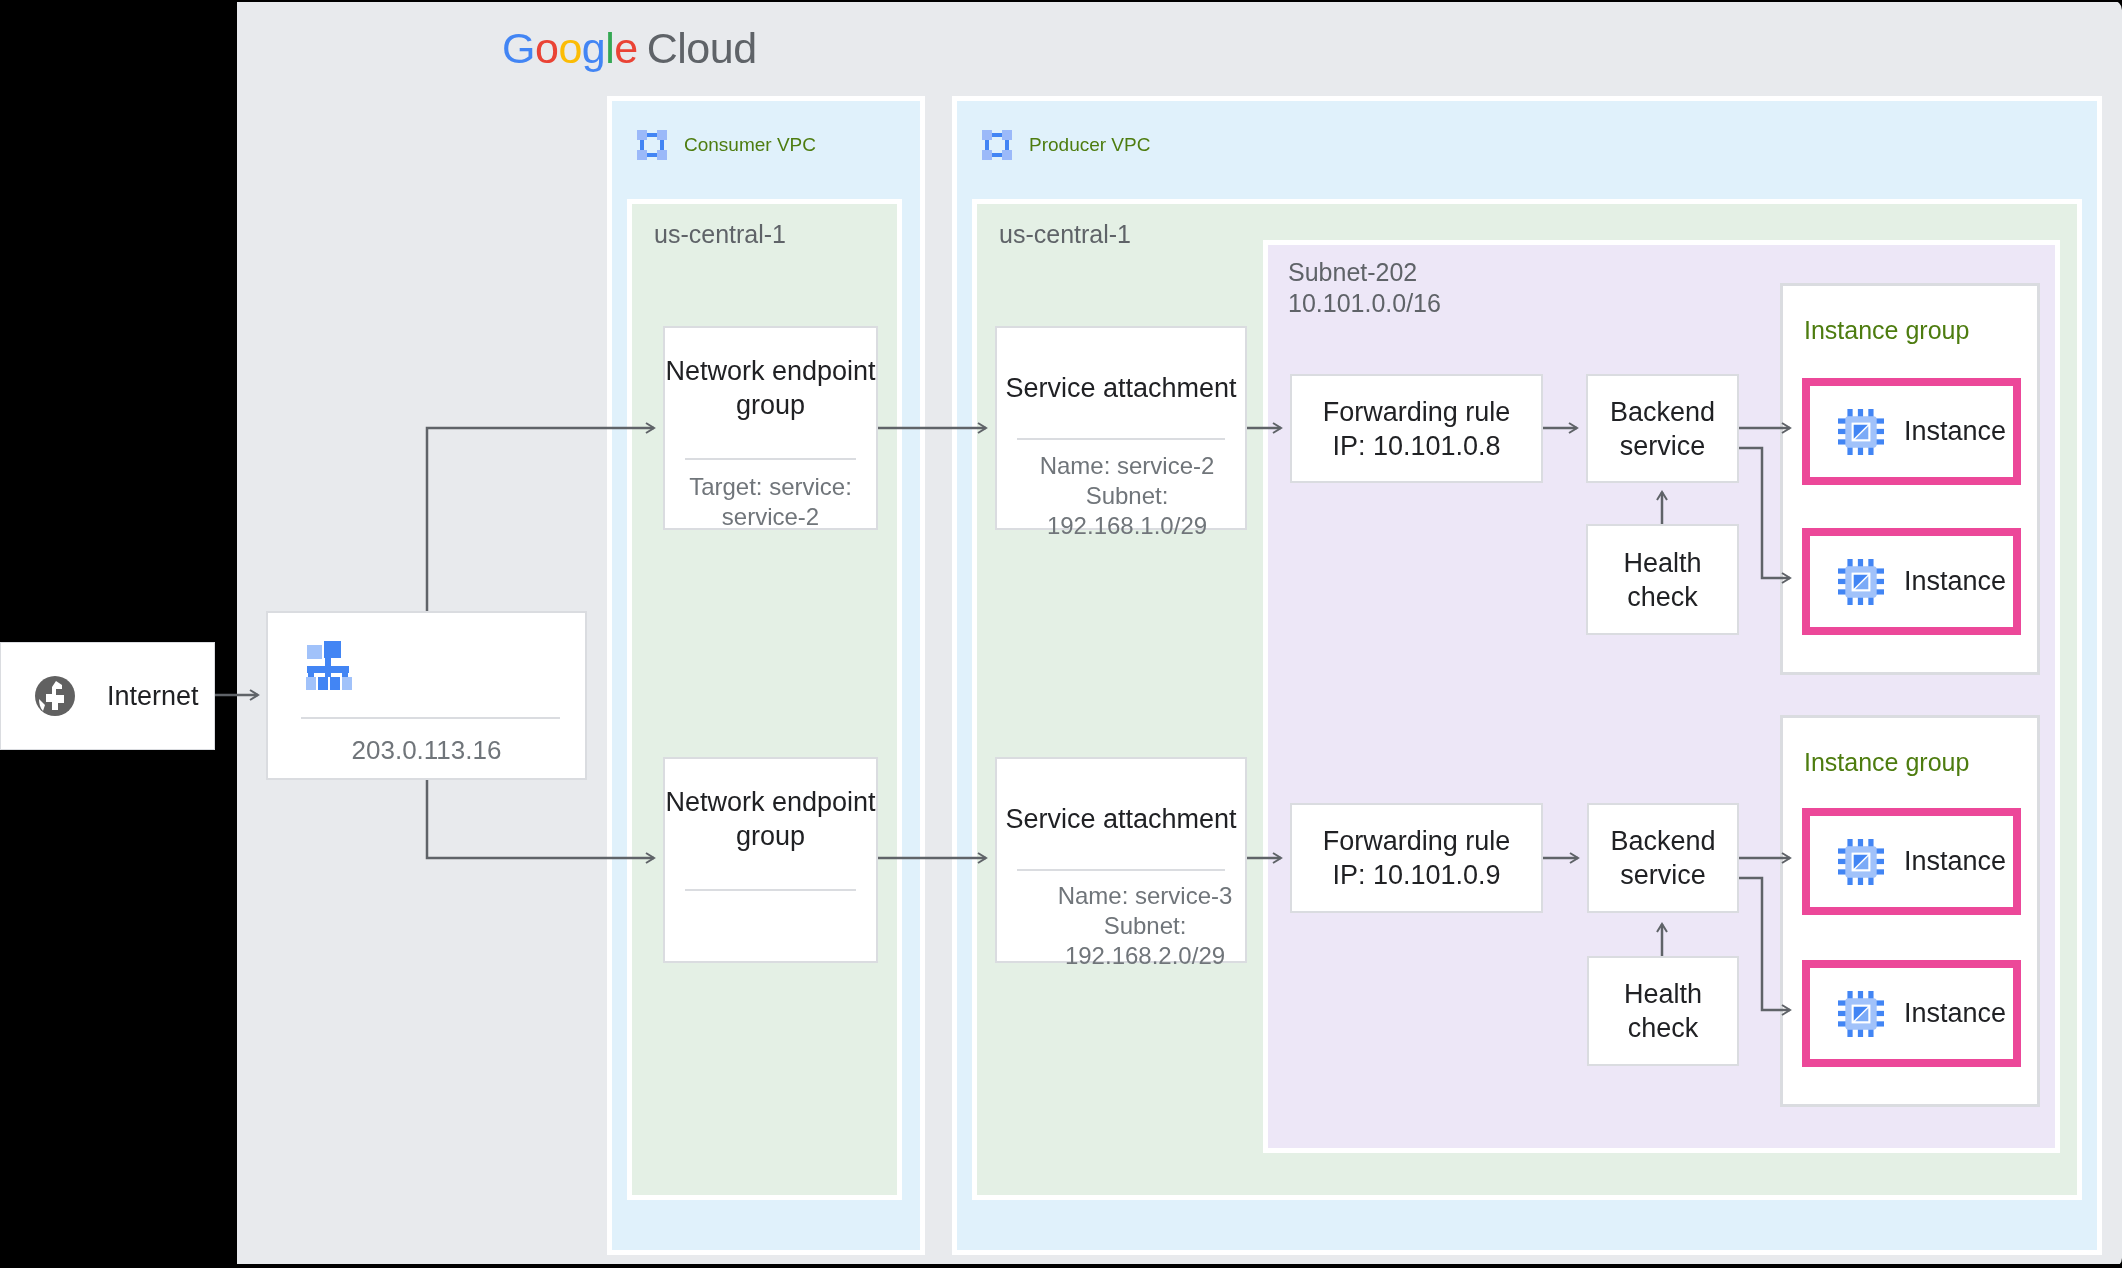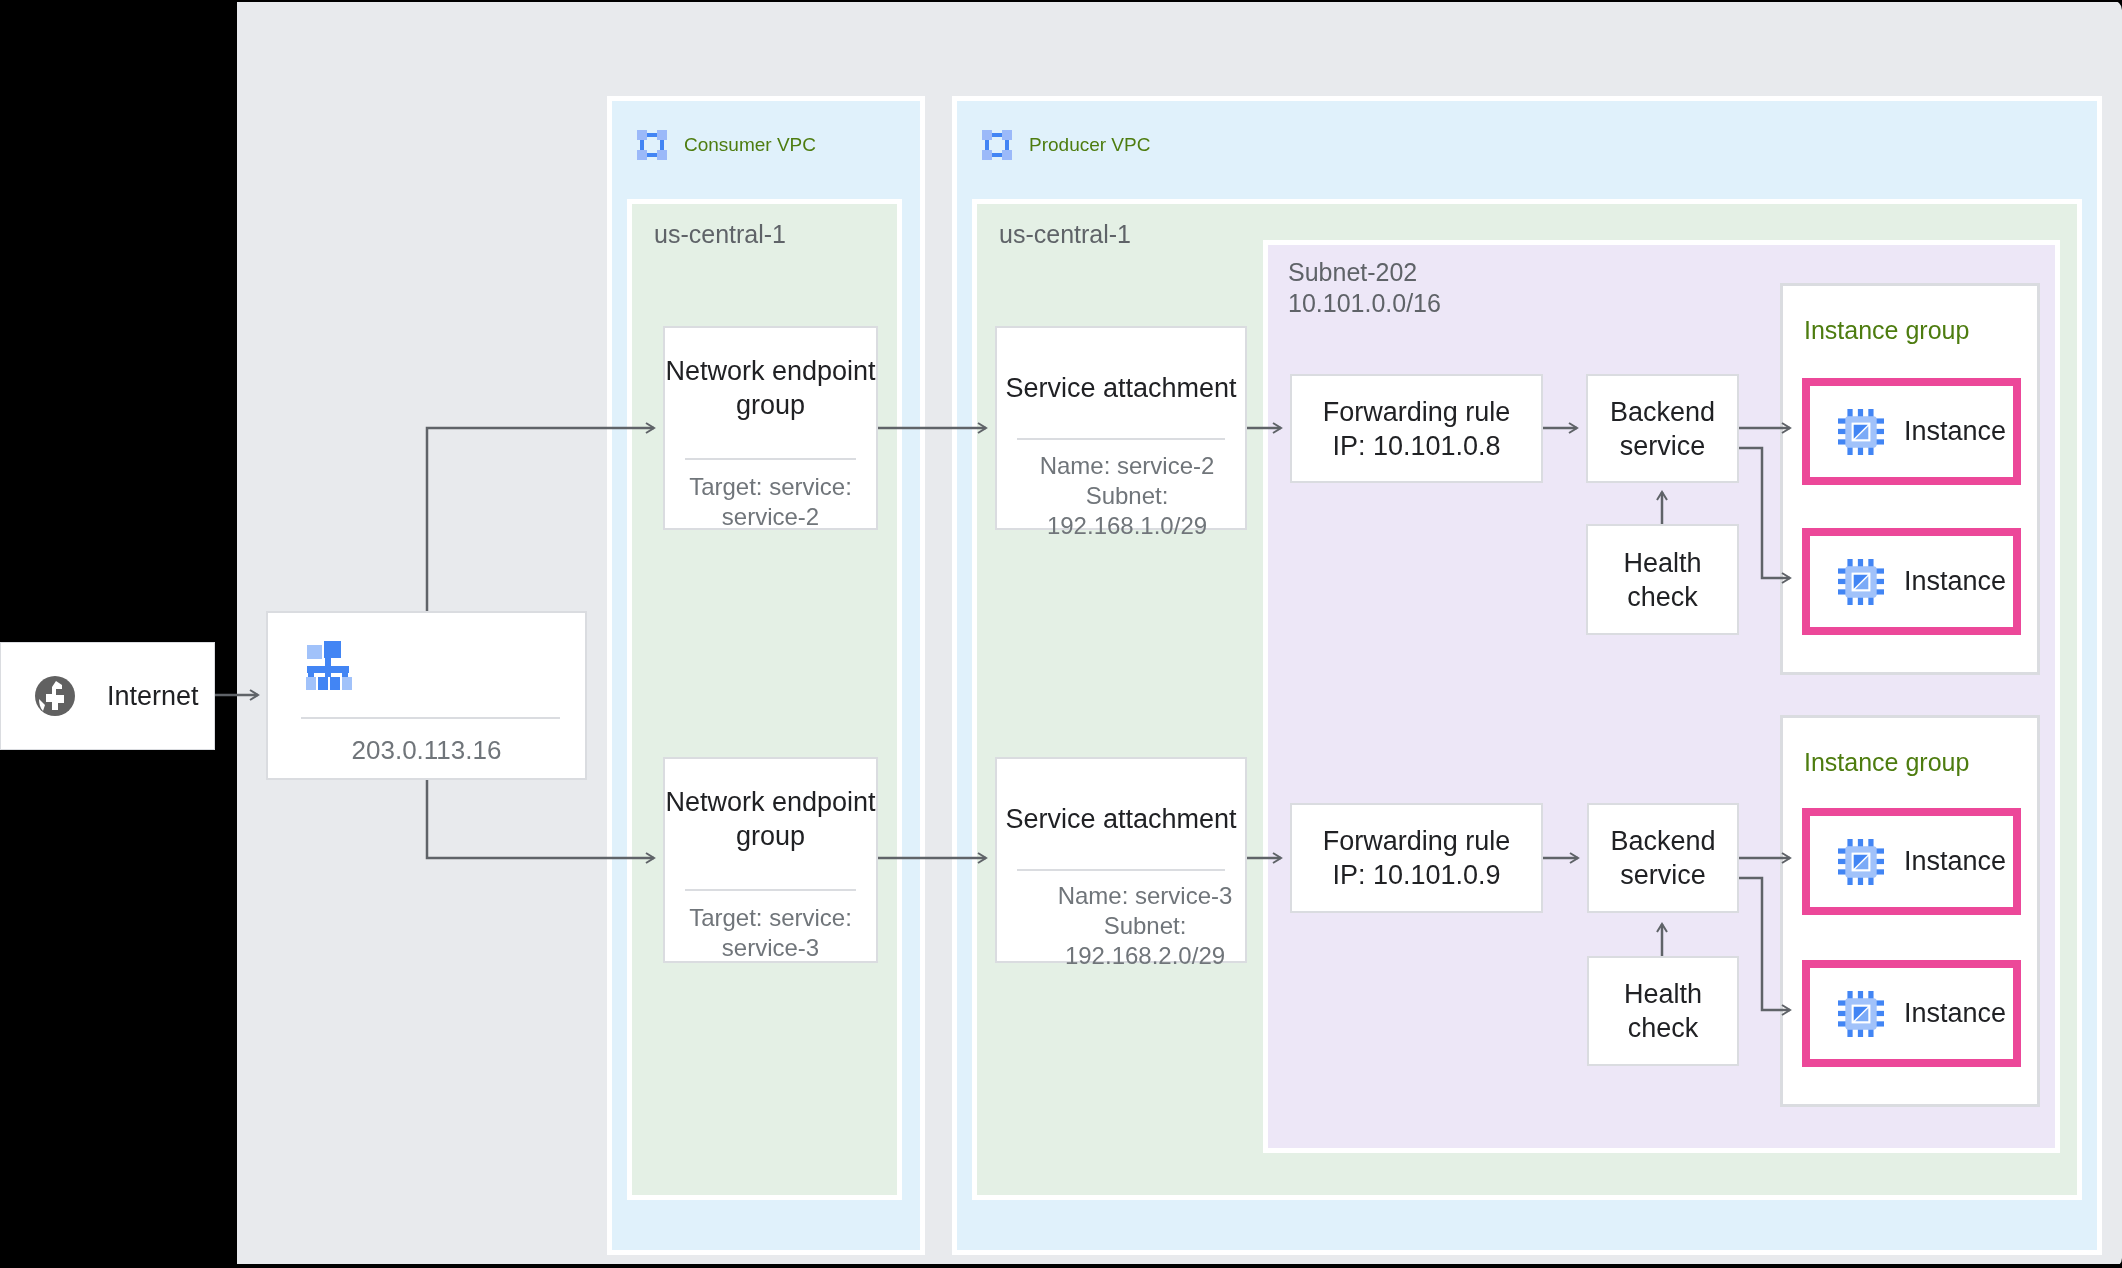--- a/index.html
+++ b/index.html
@@ -50,20 +50,21 @@
   .lb-ip{position:absolute;left:0;right:0;top:122px;font-size:26px;color:#70757A;text-align:center;}
 
   svg.wires{position:absolute;left:0;top:0;pointer-events:none;}
 </style>
 </head>
 <body>
 
 <div class="frame">
   <div class="stage">
 
+    <div class="logo"><span class="l-blue">G</span><span class="l-red">o</span><span class="l-yellow">o</span><span class="l-blue">g</span><span class="l-green">l</span><span class="l-red">e</span><span class="cloud">Cloud</span></div>
 
     <div class="region vpc" style="left:370px;top:94px;width:318px;height:1159px;">
       <div class="region-head">
         <svg width="36" height="36" viewBox="0 0 36 36">
           <rect x="8" y="8" width="20" height="20" fill="none" stroke="#4285F4" stroke-width="4"></rect>
           <rect x="3" y="3" width="10" height="10" fill="#9BB9F9"></rect>
           <rect x="23" y="3" width="10" height="10" fill="#9BB9F9"></rect>
           <rect x="3" y="23" width="10" height="10" fill="#9BB9F9"></rect>
           <rect x="23" y="23" width="10" height="10" fill="#9BB9F9"></rect>
         </svg>
@@ -128,21 +129,20 @@
   </div>
 
   <div class="box" style="left:663px;top:326px;width:215px;height:204px;">
     <div class="title" style="margin-top:26px;">Network endpoint group</div>
     <div class="divider" style="margin-top:36px;"></div>
     <div class="sub" style="margin-top:12px;padding:0 4px;">Target: service: service-2</div>
   </div>
   <div class="box" style="left:663px;top:757px;width:215px;height:206px;">
     <div class="title" style="margin-top:26px;">Network endpoint group</div>
     <div class="divider" style="margin-top:36px;"></div>
-    <div class="sub" style="margin-top:12px;padding:0 12px;">Target: service: service-3</div>
   </div>
 
   <div class="box" style="left:995px;top:326px;width:252px;height:204px;">
     <div class="title" style="margin-top:43px;">Service attachment</div>
     <div class="divider" style="margin-top:33px;"></div>
     <div class="sub" style="margin-top:11px;padding-left:12px;">
       <div>Name: service-2</div>
       <div>Subnet:</div>
       <div>192.168.1.0/29</div>
     </div>

